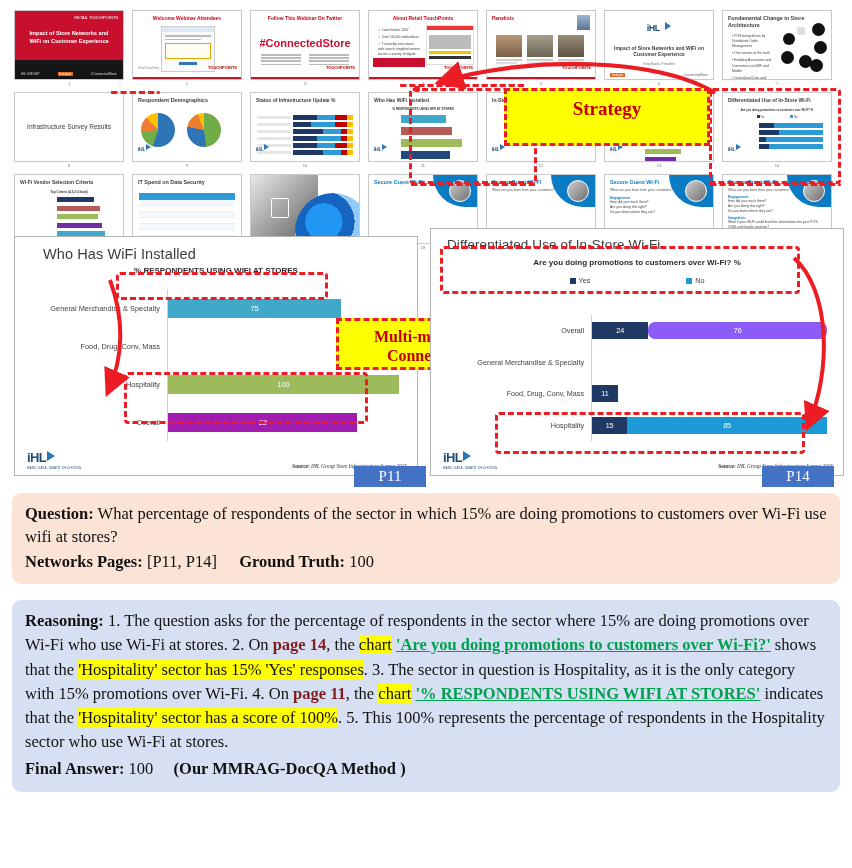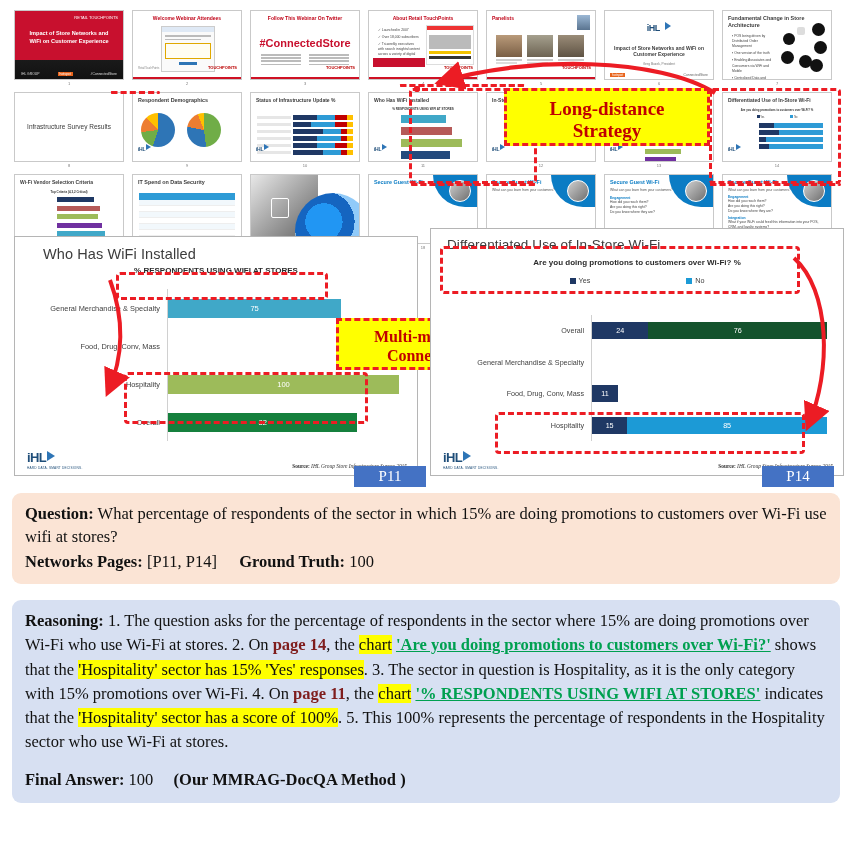--- a/index.html
+++ b/index.html
@@ -615,21 +615,20 @@
   <svg style="position:absolute;left:0;top:0;width:852px;height:240px;pointer-events:none;">
     <defs>
       <marker id="ah" markerWidth="7" markerHeight="7" refX="5.6" refY="3.5" orient="auto">
         <polygon points="0 0, 7 3.5, 0 7" fill="#ec1c24"></polygon>
       </marker>
     </defs>
     <path d="M 715 93 C 660 58, 530 55, 440 82" stroke="#ec1c24" stroke-width="4.2" fill="none" marker-end="url(#ah)"></path>
   </svg>
 
   <div class="hl-yellow" style="left:504px;top:88px;width:206px;height:58px;font-size:19px;line-height:1.18;padding-top:7px;">
-    <div>Long-distance</div>
     <div>Strategy</div>
   </div>
 
   <div class="big-slide" id="slideP11">
     <div class="bs-title">Who Has WiFi Installed</div>
     <div class="bs-sub" style="margin-top:4px;">% RESPONDENTS USING WIFI AT STORES</div>
 
     <div class="barchart">
       <div class="bc-row">
         <div class="bc-label">General Merchandise &amp; Specialty</div>
@@ -646,21 +645,21 @@
         <div class="bc-label">Hospitality</div>
         <div class="bc-axis"></div>
         <div class="bc-barwrap">
             <div class="bc-bar" style="width:100%;background:#9dbb5a;">100</div>
           </div>
       </div>
       <div class="bc-row">
         <div class="bc-label">Overall</div>
         <div class="bc-axis"></div>
         <div class="bc-barwrap">
-            <div class="bc-bar" style="width:82%;background:#15803d;">82</div>
+            <div class="bc-bar" style="width:82%;background:#a21caf;">82</div>
           </div>
       </div>
     </div>
 
     <div class="ihl-logo">
       <span class="w">iHL</span><span class="ihl-arrow"></span>
       <div class="tag">HARD DATA. SMART DECISIONS.</div>
     </div>
     <div class="src">
       <b>Source:</b><span> IHL Group Store Infrastructure Survey 2015</span>
@@ -693,21 +692,21 @@
       <span><span class="sw" style="background:#1f3864;"></span><span>Yes</span></span>
       <span><span class="sw" style="background:#1c9ad6;"></span><span>No</span></span>
     </div>
 
     <div class="stackchart">
       <div class="sc-row">
         <div class="sc-label">Overall</div>
         <div class="sc-axis"></div>
         <div class="sc-barwrap">
           <div class="sc-seg" style="width:24%;background:#1f3864;">24</div>
-          <div class="sc-seg" style="width:76%;background:#14532d;">76</div>
+          <div class="sc-seg" style="width:76%;background:#8b5cf6;border-radius:7px;">76</div>
         </div>
       </div>
       <div class="sc-row">
         <div class="sc-label">General Merchandise &amp; Specialty</div>
         <div class="sc-axis"></div>
       </div>
       <div class="sc-row">
         <div class="sc-label">Food, Drug, Conv, Mass</div>
         <div class="sc-axis"></div>
         <div class="sc-barwrap">
@@ -754,20 +753,20 @@
       <span class="lbl">Networks Pages:</span><span> [P11, P14]</span>
       <span style="display:inline-block;width:14px;"></span>
       <span class="lbl">Ground Truth:</span><span> 100</span>
     </div>
   </div>
 
   <div class="rbox" id="reasoning-box">
     <div>
       <span class="lbl">Reasoning:</span><span> 1. The question asks for the percentage of respondents in the sector where 15% are doing promotions over Wi-Fi who use Wi-Fi at stores. 2. On </span><span class="red">page 14</span><span>, the </span><span class="yel">chart</span><span> </span><span class="grn">'Are you doing promotions to customers over Wi-Fi?'</span><span> shows that the </span><span class="yel">'Hospitality' sector has 15% 'Yes' responses</span><span>. 3. The sector in question is Hospitality, as it is the only category with 15% promotions over Wi-Fi. 4. On </span><span class="red">page 11</span><span>, the </span><span class="yel">chart</span><span> </span><span class="grn">'% RESPONDENTS USING WIFI AT STORES'</span><span> indicates that the </span><span class="yel">'Hospitality' sector has a score of 100%</span><span>. 5. This 100% represents the percentage of respondents in the Hospitality sector who use Wi-Fi at stores.</span>
     </div>
-    <div style="margin-top:13px;">
+    <div style="margin-top:2px;">
       <span class="lbl">Final Answer:</span><span> 100</span>
       <span style="display:inline-block;width:12px;"></span>
       <span class="mm">(Our MMRAG-DocQA Method )</span>
     </div>
   </div>
 
 </div>
 
 </body></html>

